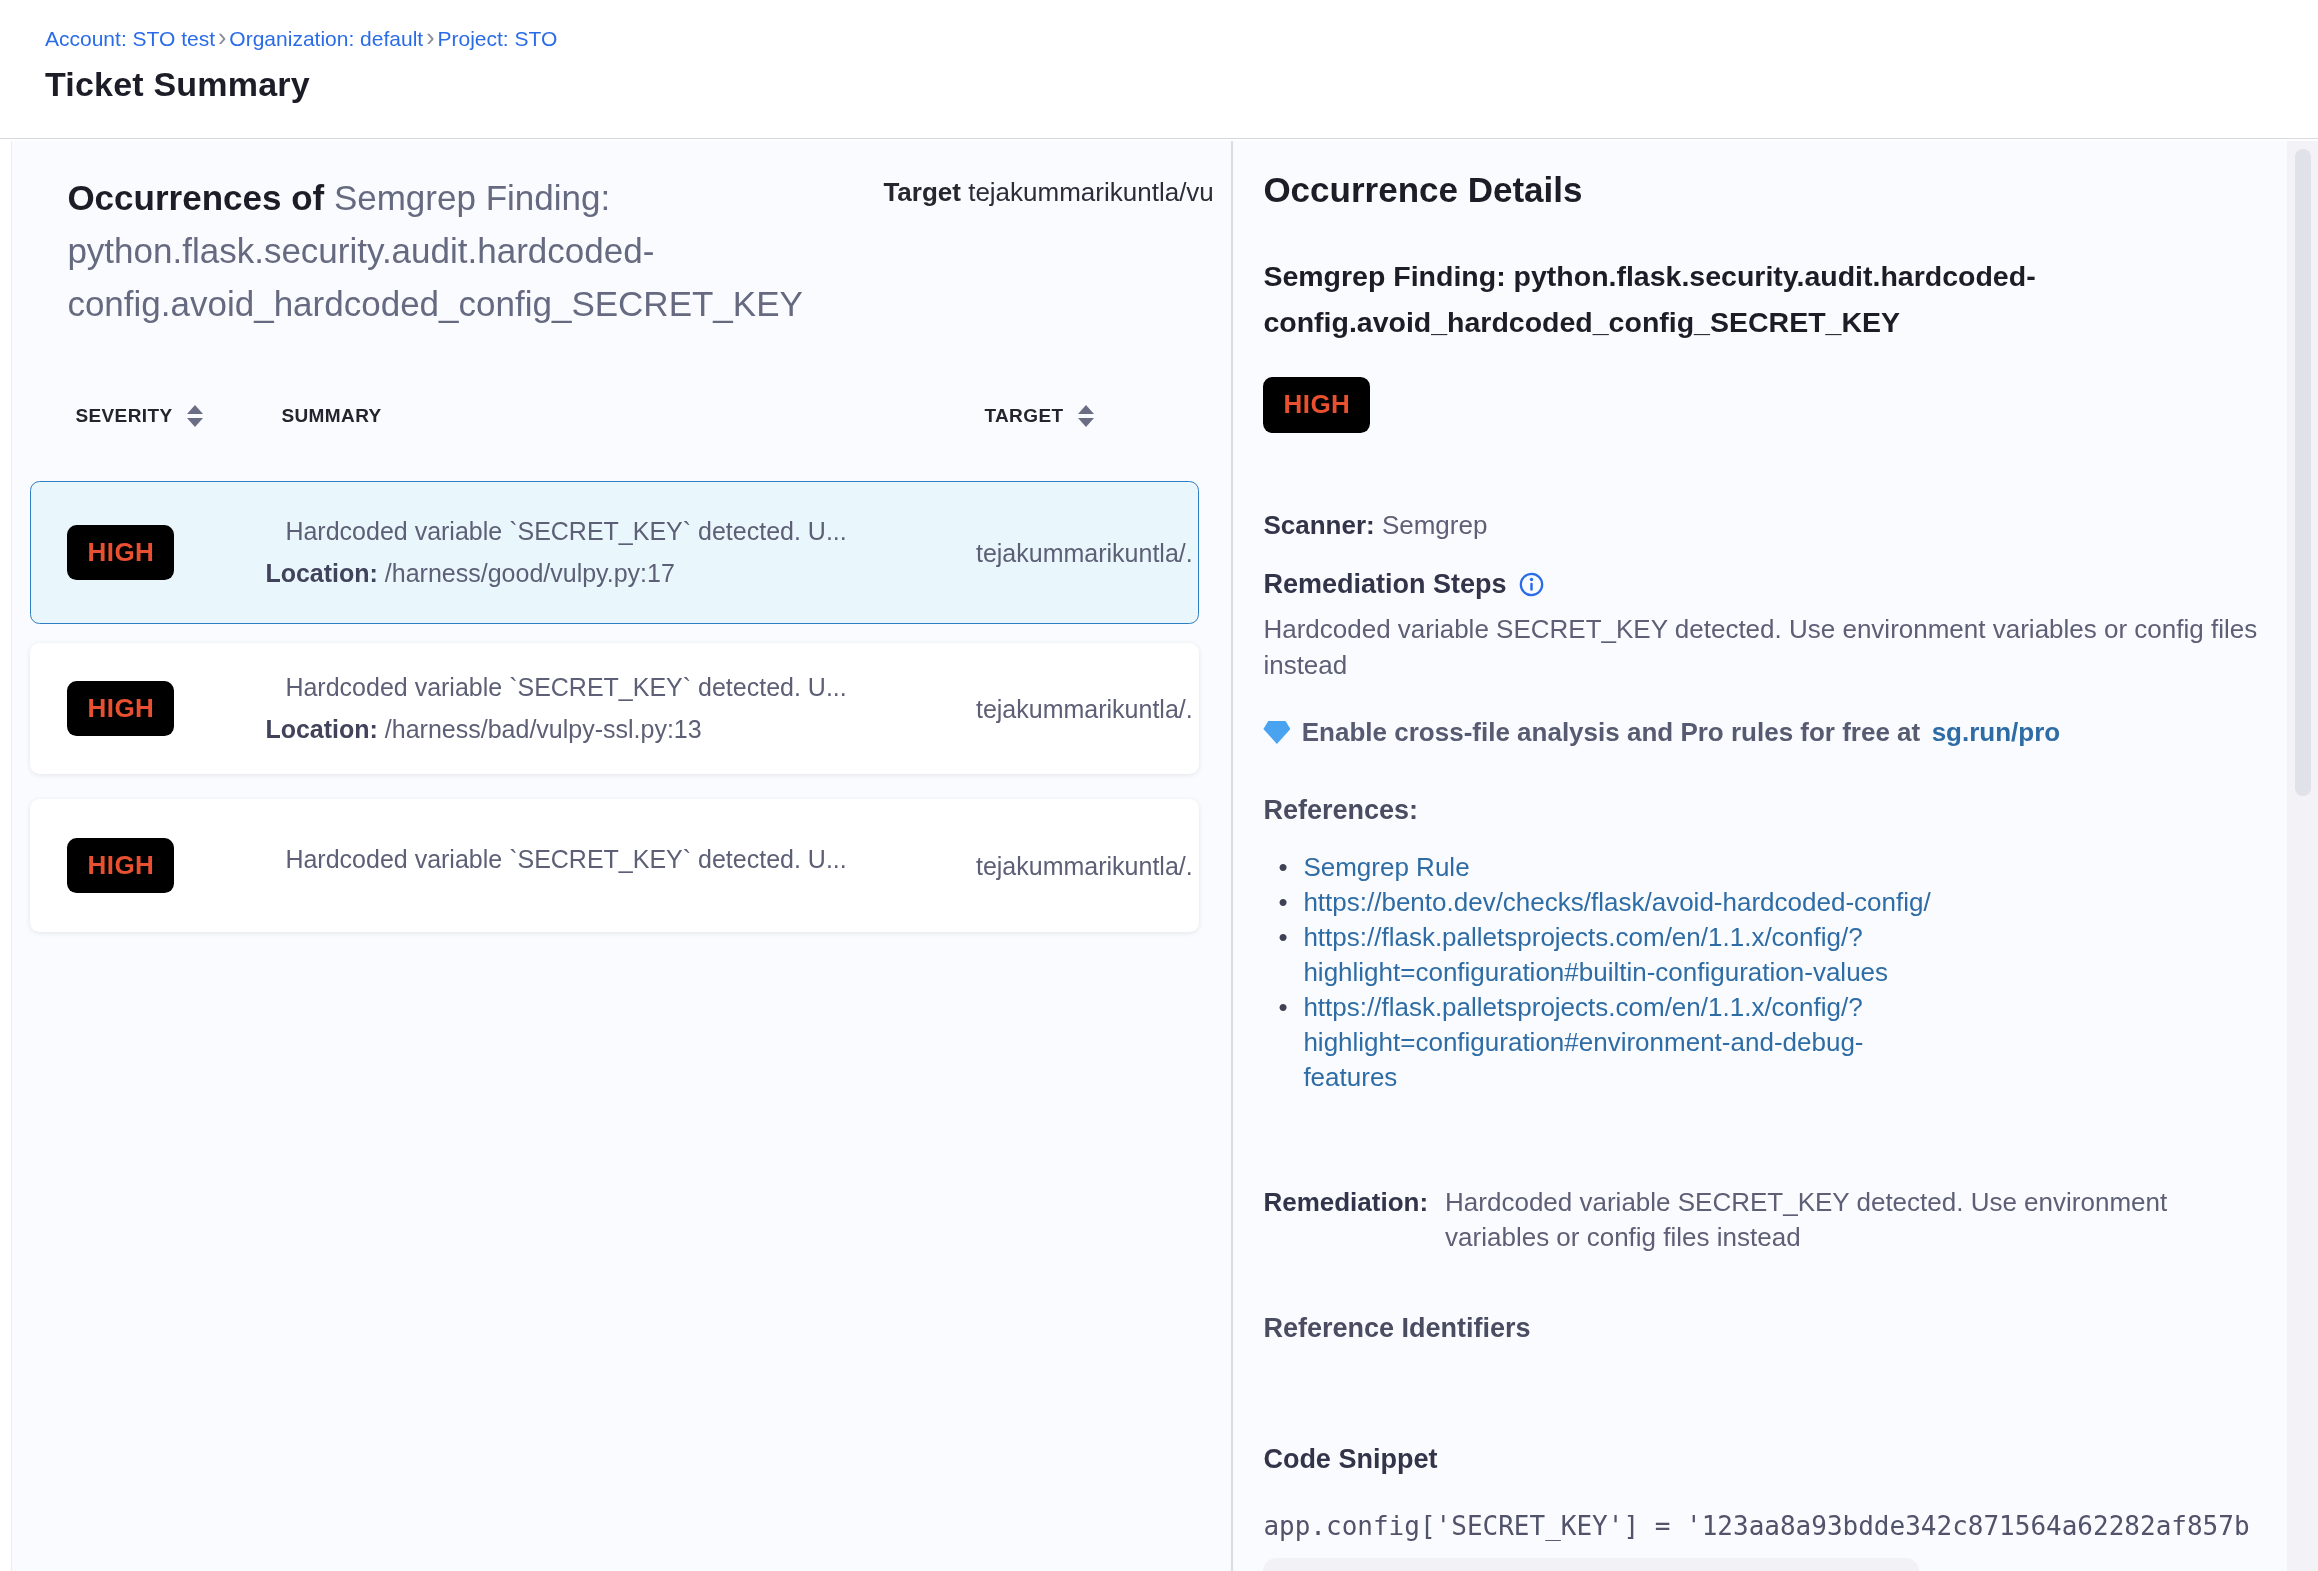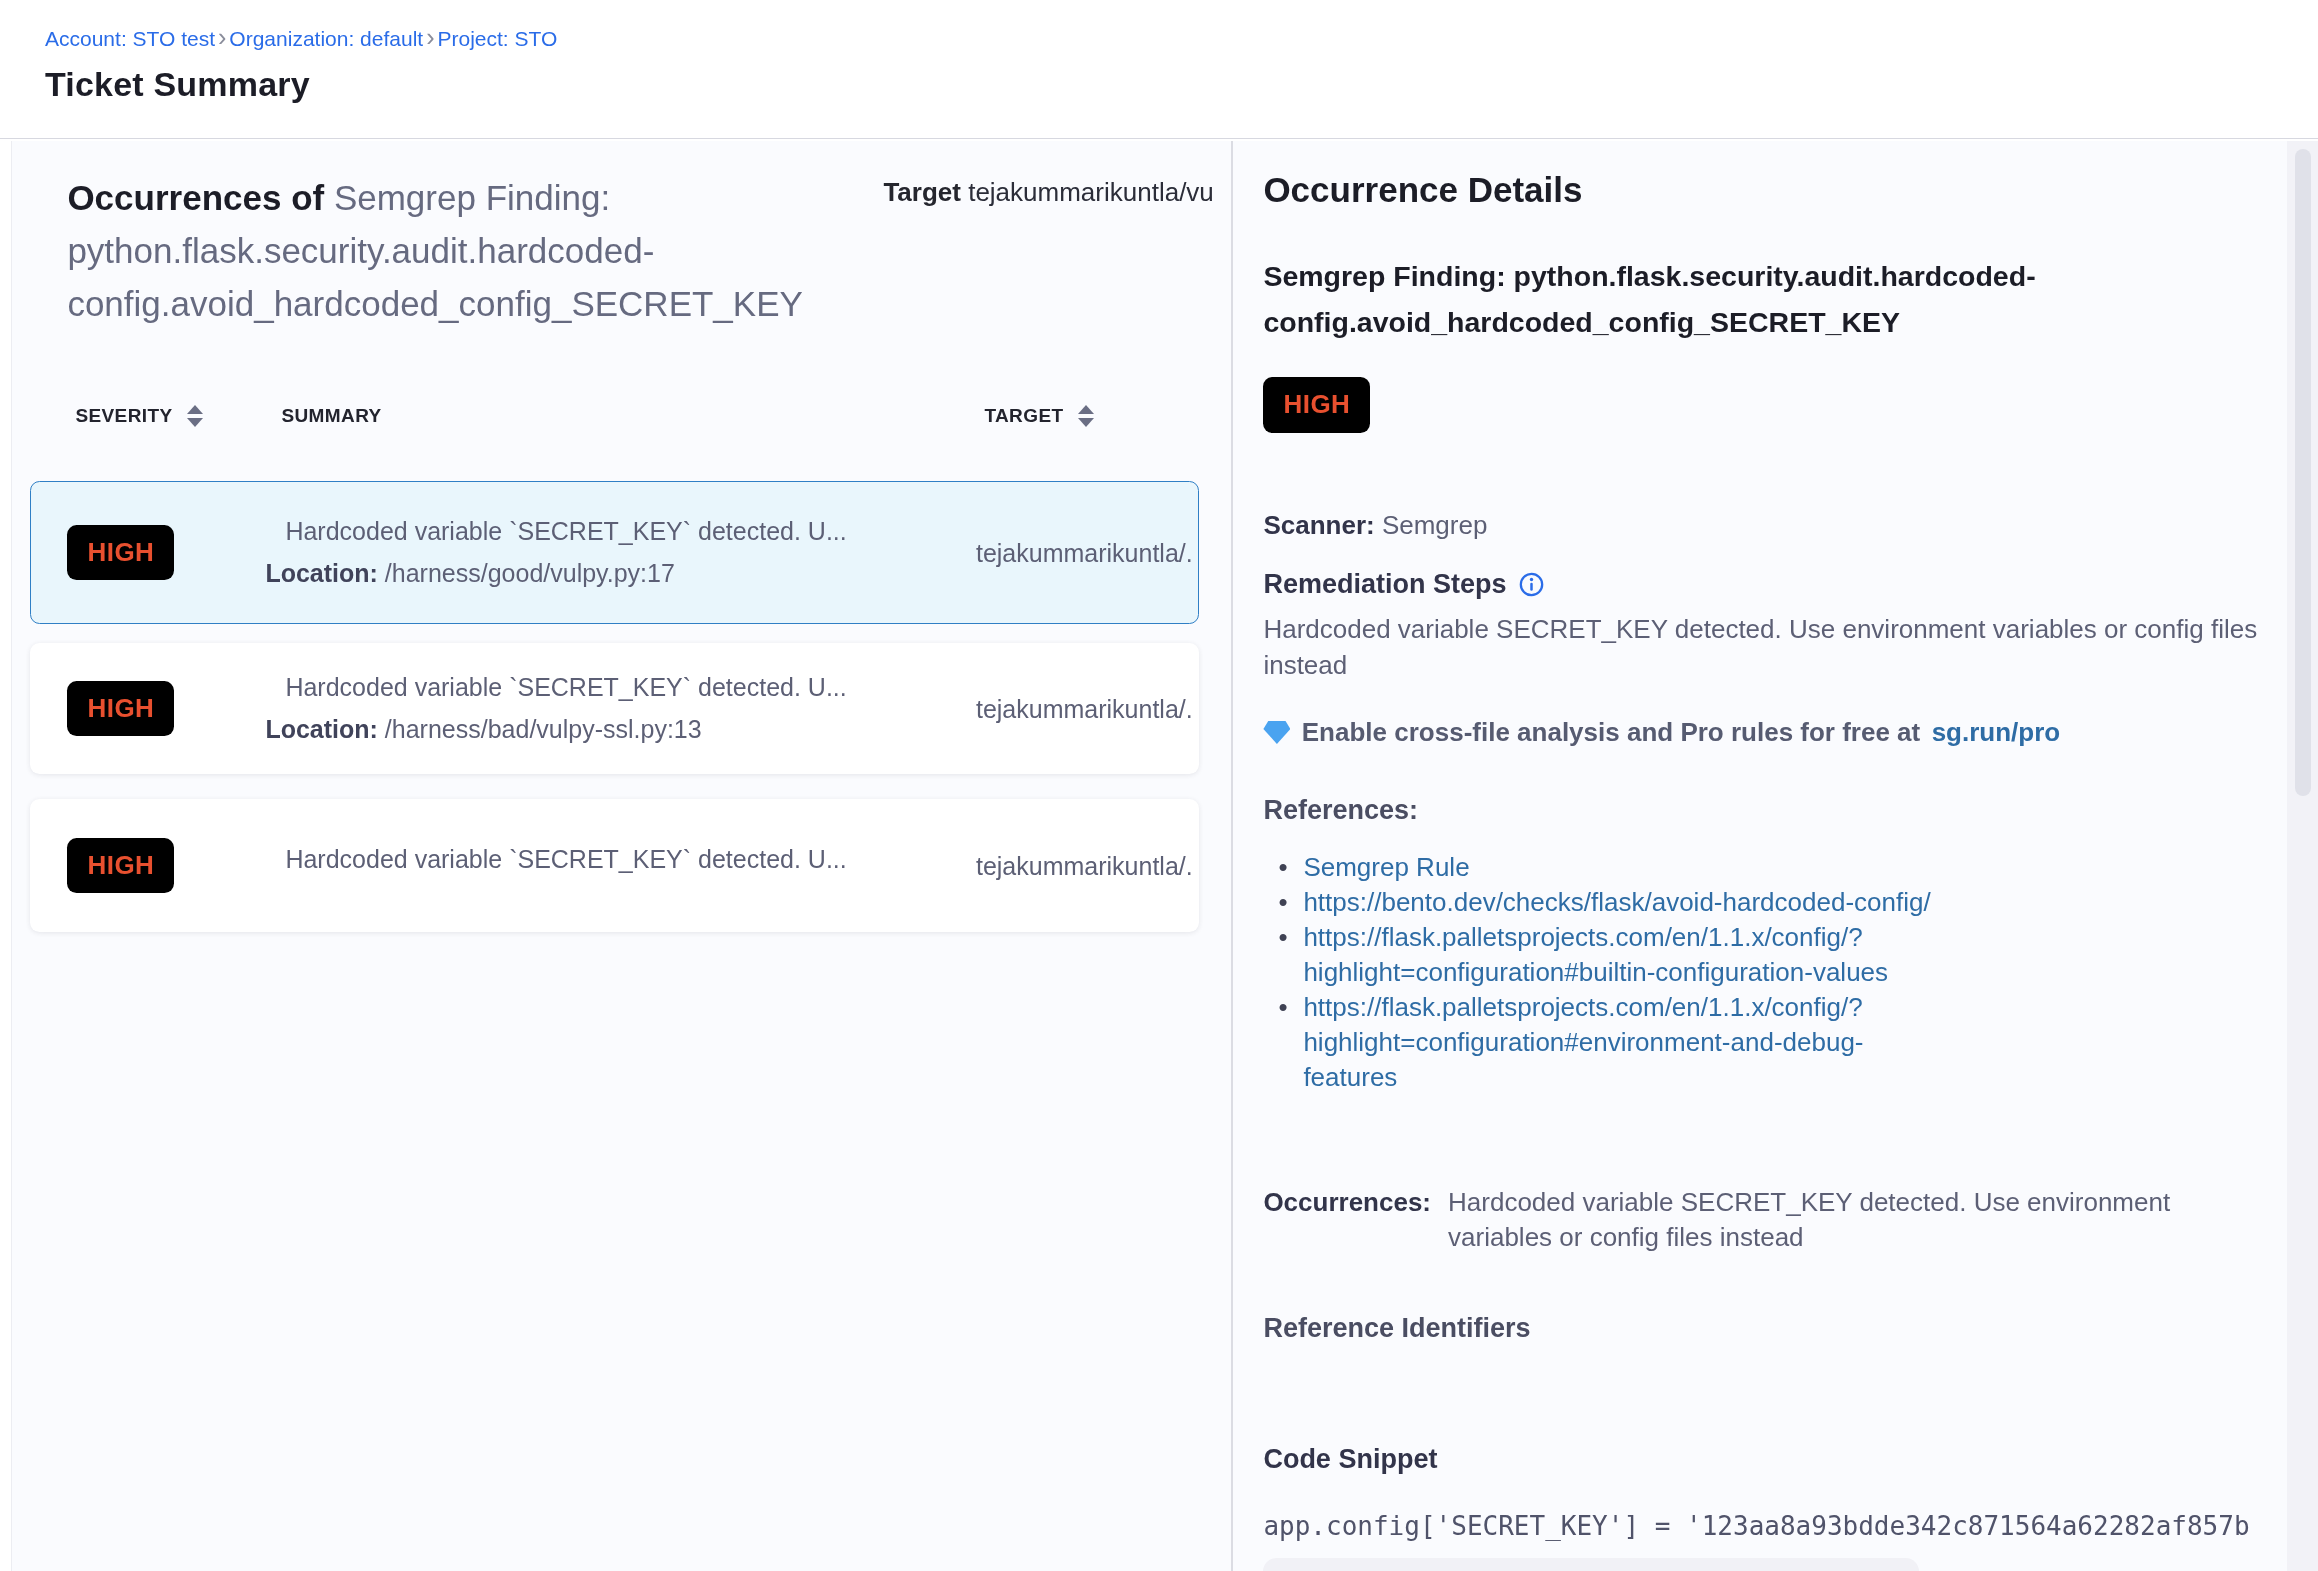--- a/index.html
+++ b/index.html
@@ -184,21 +184,21 @@
 
       <div class="rp-block rp-refs-label">References:</div>
       <ul class="rp-block ref-list">
         <li class="ref-item">Semgrep Rule</li>
         <li class="ref-item">https://bento.dev/checks/flask/avoid-hardcoded-config/</li>
         <li class="ref-item">https://flask.palletsprojects.com/en/1.1.x/config/?highlight=configuration#builtin-configuration-values</li>
         <li class="ref-item">https://flask.palletsprojects.com/en/1.1.x/config/?highlight=configuration#environment-and-debug-features</li>
       </ul>
 
       <div class="rp-block rp-desc">
-        <span class="lbl">Occurrences:</span>
+        <span class="lbl">Remediation:</span>
         <span class="val">Hardcoded variable SECRET_KEY detected. Use environment variables or config files instead</span>
       </div>
 
       <div class="rp-block rp-refids-label">Reference Identifiers</div>
 
       <div class="rp-block rp-code-label">Code Snippet</div>
       <div class="rp-block rp-code">app.config['SECRET_KEY'] = '123aa8a93bdde342c871564a62282af857b</div>
       <div class="gray-box"></div>
     </div>
 

